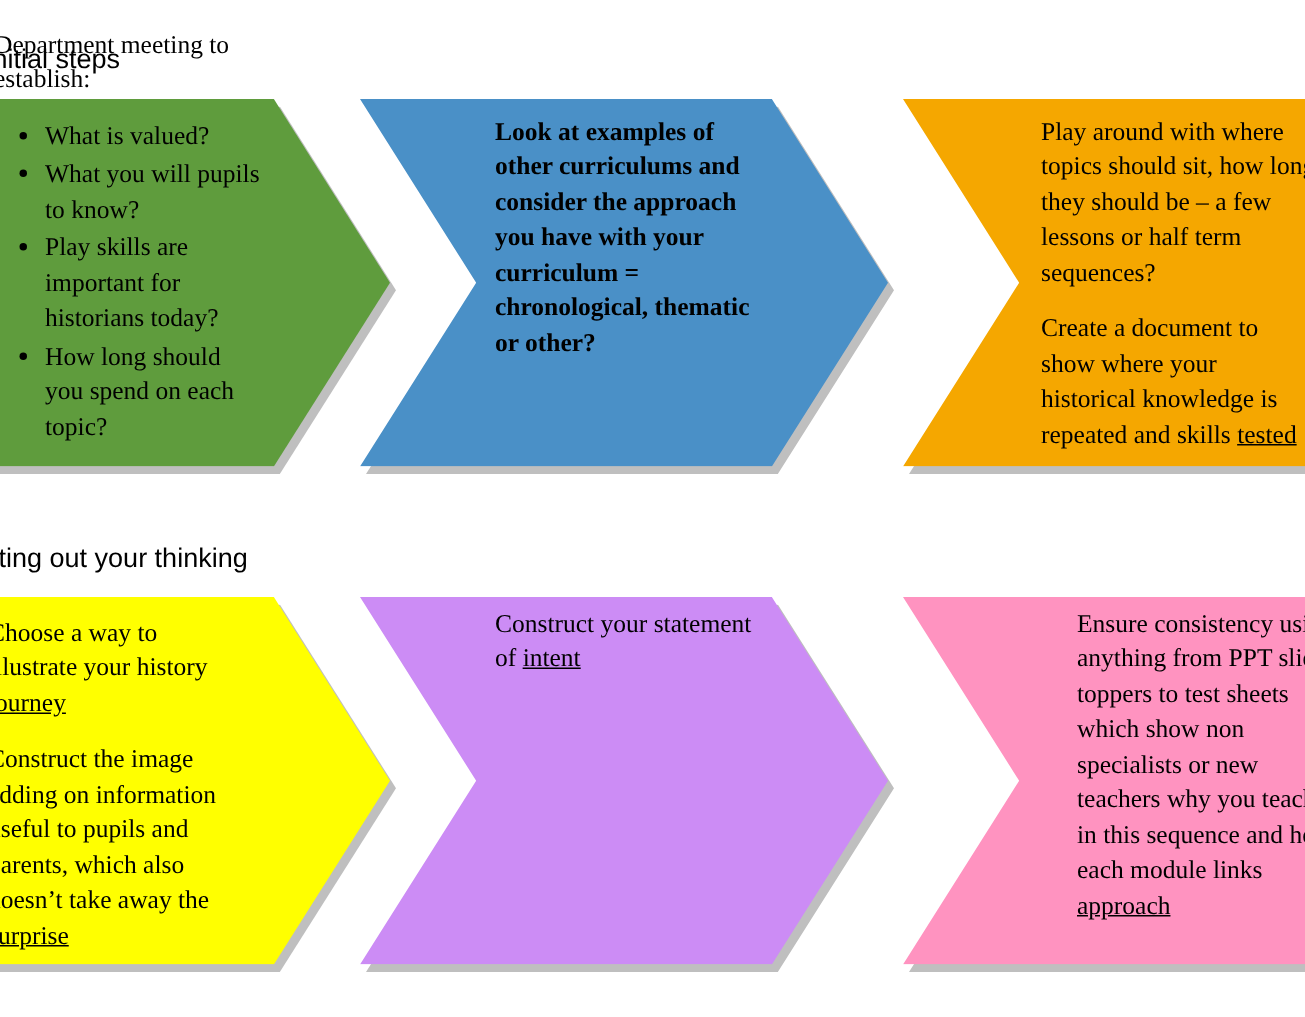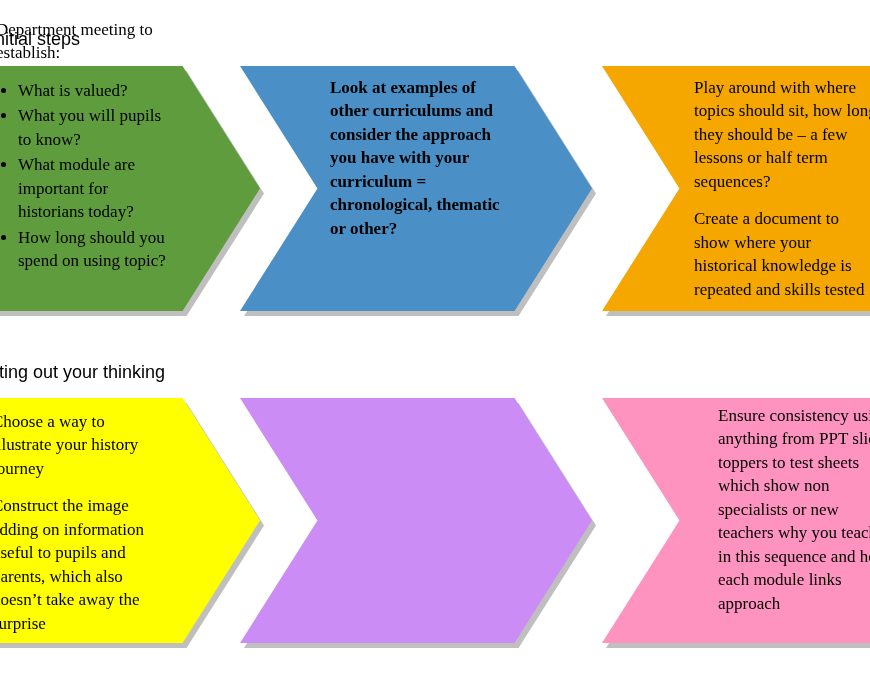--- a/index.html
+++ b/index.html
@@ -81,23 +81,23 @@
   .chev-body p {
     margin: 0 0 14px 0;
   }
   .chev-body p:last-child { margin-bottom: 0; }
   .chev-body ul {
     margin: 0;
     padding-left: 22px;
     list-style-type: disc;
   }
   .chev-body li {
-    margin: 0 0 2px 0;
+    margin: 0 0 2px 12px;
   }
-  .u { }
+  .u { text-decoration: underline; }
 
   
   .tb1 { left: -4px;  top: 18px; width: 178px; }
   .tb2 { left: 330px; top: 76px; width: 186px; font-weight: bold; }
   .tb3 { left: 694px; top: 76px; width: 184px; }
 
   .tb4 { left: -8px;  top: 410px; width: 176px; }
   .tb5 { left: 330px; top: 404px; width: 186px; }
   .tb6 { left: 718px; top: 404px; width: 176px; }
 </style>
@@ -116,22 +116,22 @@
 
   <div class="chev-shadow pos3s"></div>
   <div class="chev pos3" id="chev-3" style="background: rgb(245, 167, 0);"></div>
 </div>
 
 <div class="chev-body tb1">
   <p>Department meeting to establish:</p>
   <ul>
     <li>What is valued?</li>
     <li>What you will pupils to know?</li>
-    <li>What module are important for historians today?</li>
-    <li>How long should you spend on using topic?</li>
+    <li>Play skills are important for historians today?</li>
+    <li>How long should you spend on each topic?</li>
   </ul>
 </div>
 
 <div class="chev-body tb2">
   <p>Look at examples of other curriculums and consider the approach you have with your curriculum = chronological, thematic or other?</p>
 </div>
 
 <div class="chev-body tb3">
   <p>Play around with where topics should sit, how long they should be – a few lessons or half term sequences?</p>
   <p id="p-row1-c3-2">Create a document to show where your historical knowledge is repeated and skills <span class="u">tested</span></p>
@@ -150,17 +150,18 @@
   <div class="chev-shadow pos3s"></div>
   <div class="chev pos3" id="chev-6" style="background: rgb(255, 147, 192);"></div>
 </div>
 
 <div class="chev-body tb4">
   <p id="p-row2-c1-1">Choose a way to illustrate your history <span class="u">journey</span></p>
   <p id="p-row2-c1-2">Construct the image adding on information useful to pupils and parents, which also doesn’t take away the <span class="u">surprise</span></p>
 </div>
 
 <div class="chev-body tb5">
+  <p id="p-row2-c2-1">Construct your statement of <span class="u">intent</span></p>
 </div>
 
 <div class="chev-body tb6">
   <p id="p-row2-c3-1">Ensure consistency using anything from PPT slide toppers to test sheets which show non specialists or new teachers why you teach in this sequence and how each module links <span class="u">approach</span></p>
 </div>
 
 </body></html>

